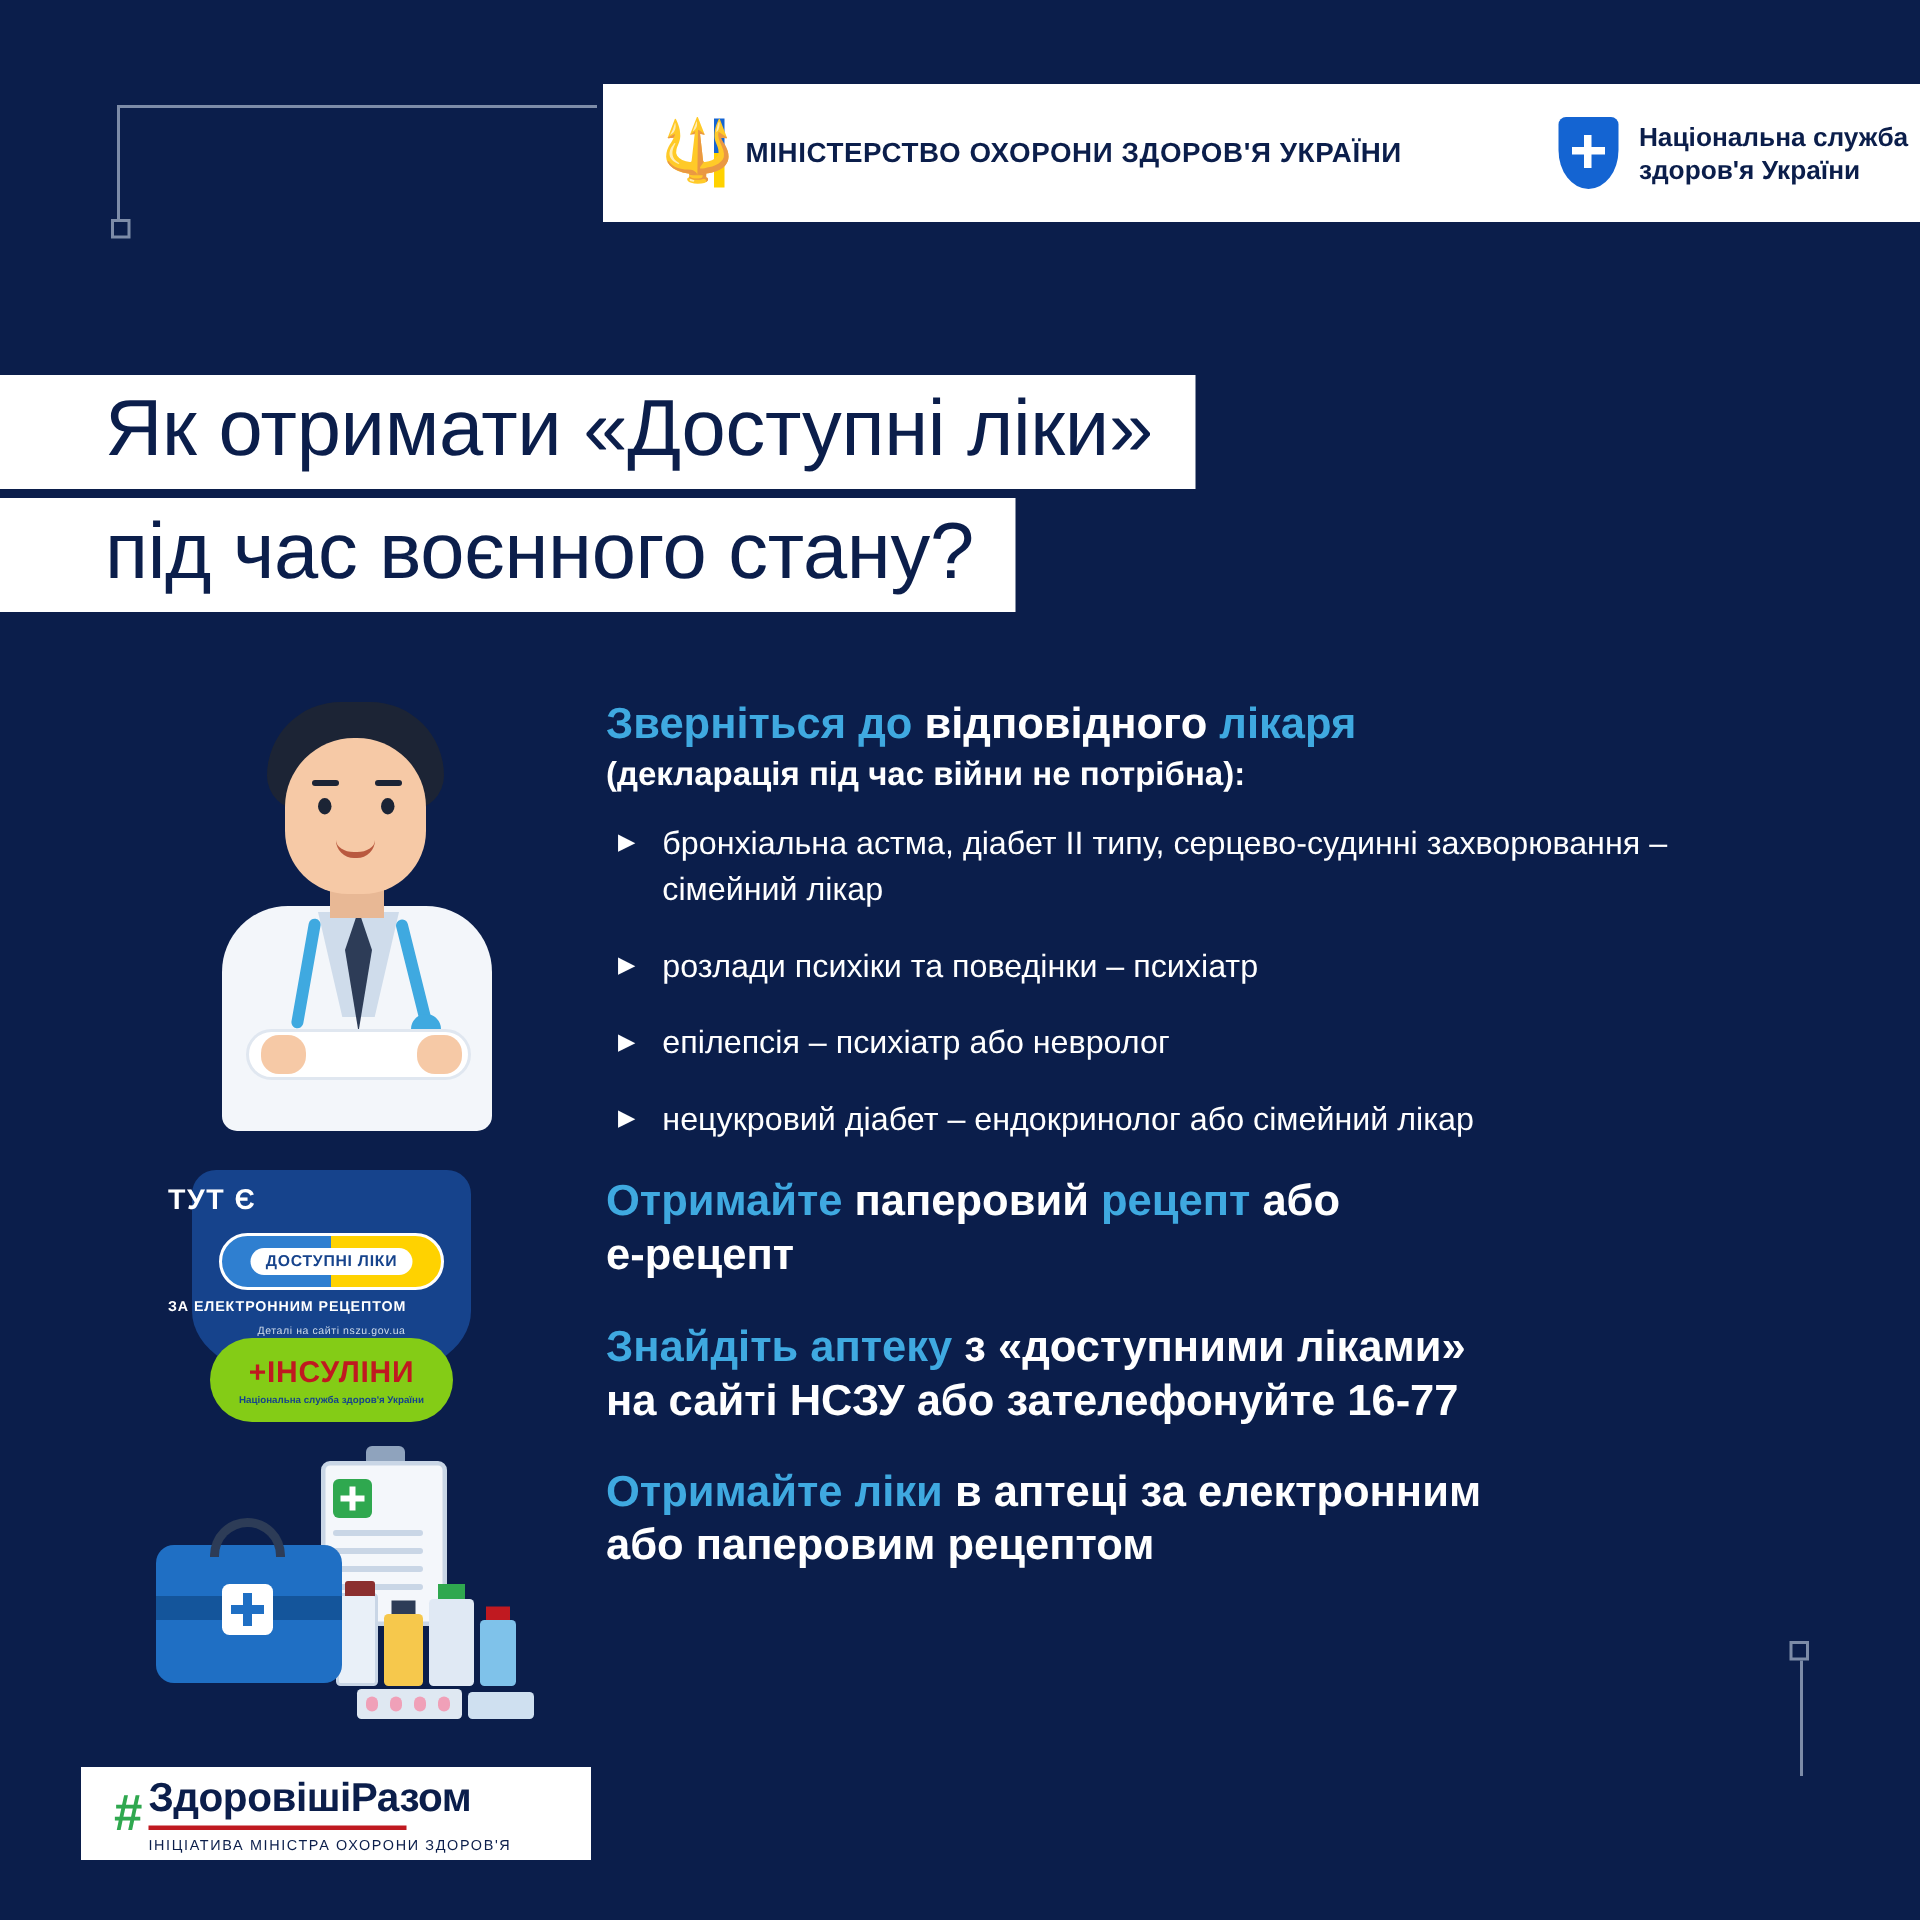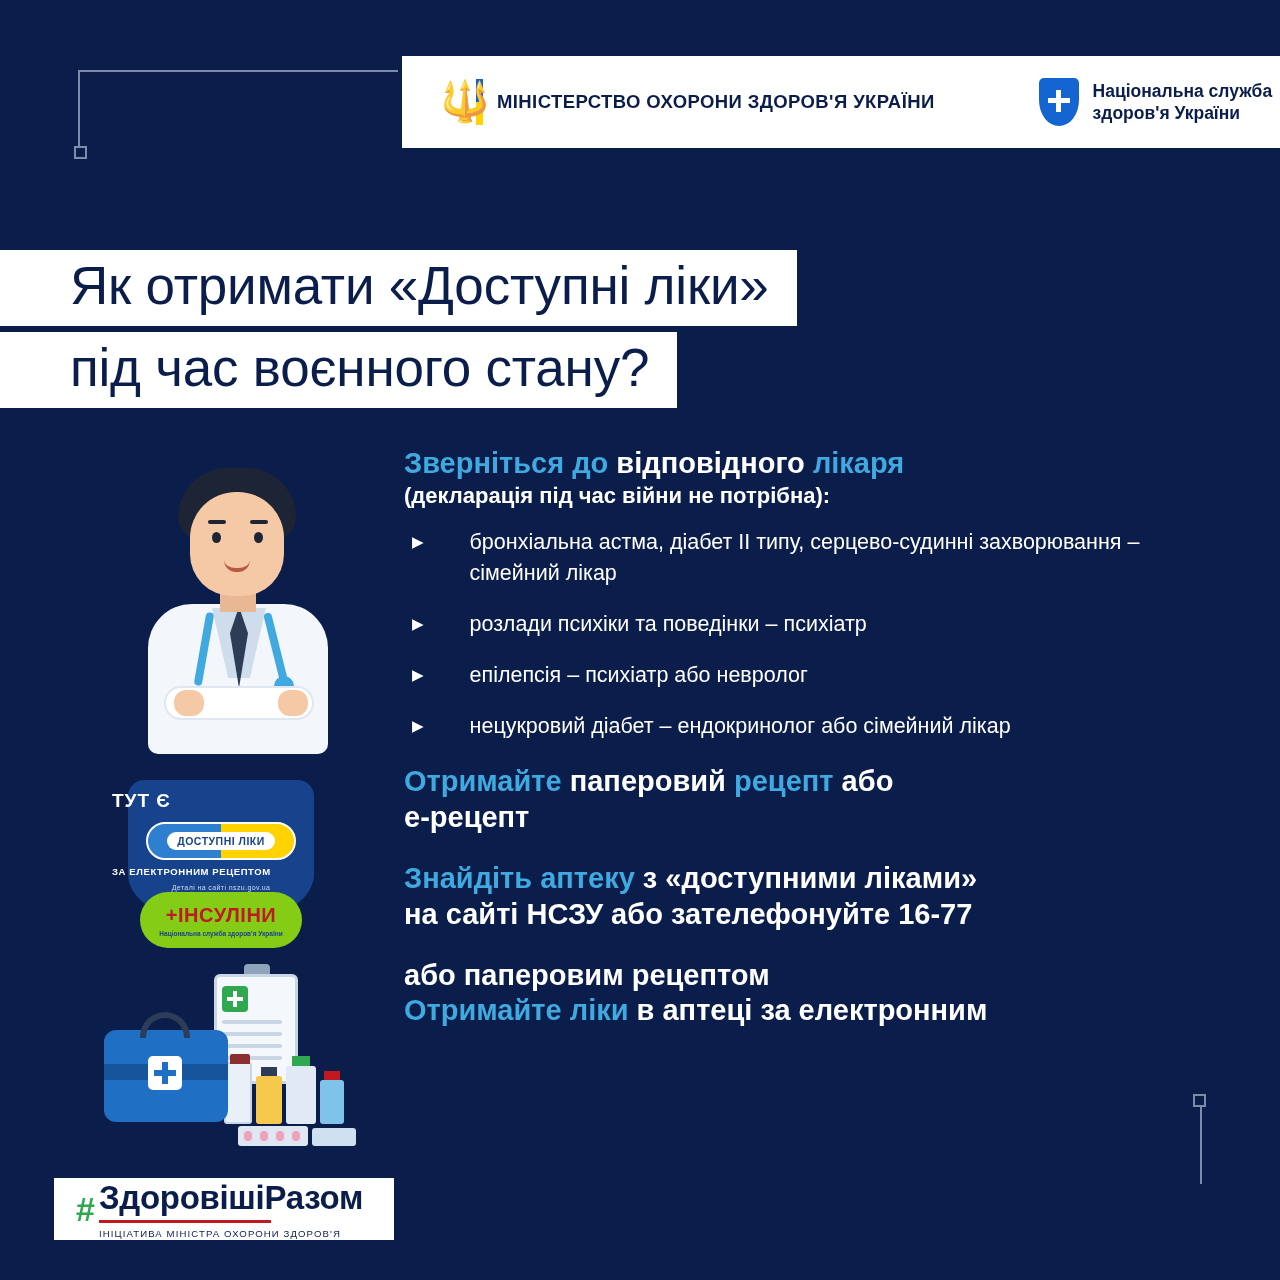--- a/index.html
+++ b/index.html
@@ -135,21 +135,21 @@
     font-weight: normal;
     padding: 9px 28px 13px 70px;
     white-space: nowrap;
     letter-spacing: -.2px;
   }
   .title-line.second { margin-top: 6px; }
 
   
   .content {
     position: absolute;
-    left: 404px; top: 446px;
+    left: 404px; top: 466px;
     width: 820px;
   }
   .step { margin-bottom: 6px; }
   .step-head {
     font-size: 29px;
     font-weight: bold;
     color: #ffffff;
     line-height: 1.22;
   }
   .hl { color: #3fa9e0; }
@@ -170,21 +170,20 @@
     font-size: 15px;
     line-height: 30px;
     margin: 0 18px 0 8px;
     flex: 0 0 auto;
   }
   .bullet .btext {
     color: #ffffff;
     font-size: 21.5px;
     line-height: 31px;
     max-width: 760px;
-    margin-left: 28px;
   }
   .step.block2 { margin-top: 22px; }
   .step.block3 { margin-top: 26px; }
   .step.block4 { margin-top: 26px; }
 
   
   .doctor {
     position: absolute;
     left: 120px; top: 462px;
     width: 240px; height: 300px;
@@ -441,21 +440,21 @@
     background: #ffffff;
     display: flex; align-items: center;
     padding-left: 22px;
   }
   .hash {
     font-size: 34px; font-weight: bold; color: #2fa84f;
     margin-right: 4px;
   }
   .fl-text { display: flex; flex-direction: column; }
   .fl-main {
-    font-size: 33px; font-weight: bold; color: #0b1e4b;
+    font-size: 27px; font-weight: bold; color: #0b1e4b;
     letter-spacing: -.3px;
   }
   .fl-sub {
     font-size: 9.6px; color: #0b1e4b; letter-spacing: 1.1px;
     margin-top: 2px; text-transform: uppercase;
   }
   .fl-rule {
     width: 172px; height: 3px; background: #c01920; margin: 3px 0 3px 0;
   }
 </style>
@@ -584,24 +583,24 @@
     </div>
 
     <div class="step block3">
       <div class="step-head">
         <span class="hl">Знайдіть аптеку</span><span> з «доступними ліками»</span>
       </div>
       <div class="step-head">на сайті НСЗУ або зателефонуйте 16-77</div>
     </div>
 
     <div class="step block4">
-      <div class="step-head">або паперовим рецептом</div>
       <div class="step-head">
         <span class="hl">Отримайте ліки</span><span> в аптеці за електронним</span>
       </div>
+      <div class="step-head">або паперовим рецептом</div>
     </div>
 
   </div>
 
   <div class="footer-logo">
     <div class="hash">#</div>
     <div class="fl-text">
       <div class="fl-main">ЗдоровішіРазом</div>
       <div class="fl-rule"></div>
       <div class="fl-sub">ініціатива міністра охорони здоров'я</div>

